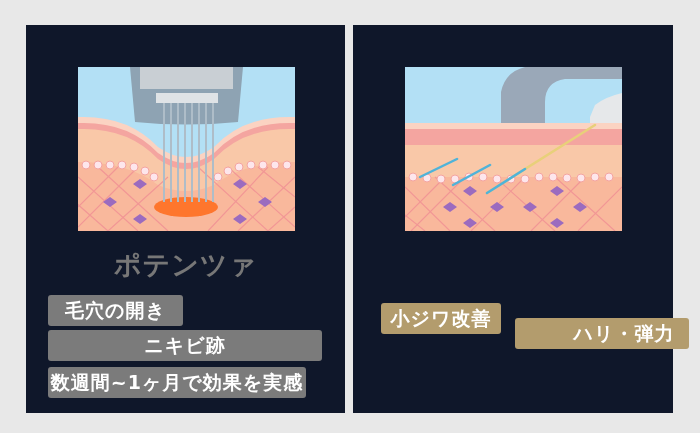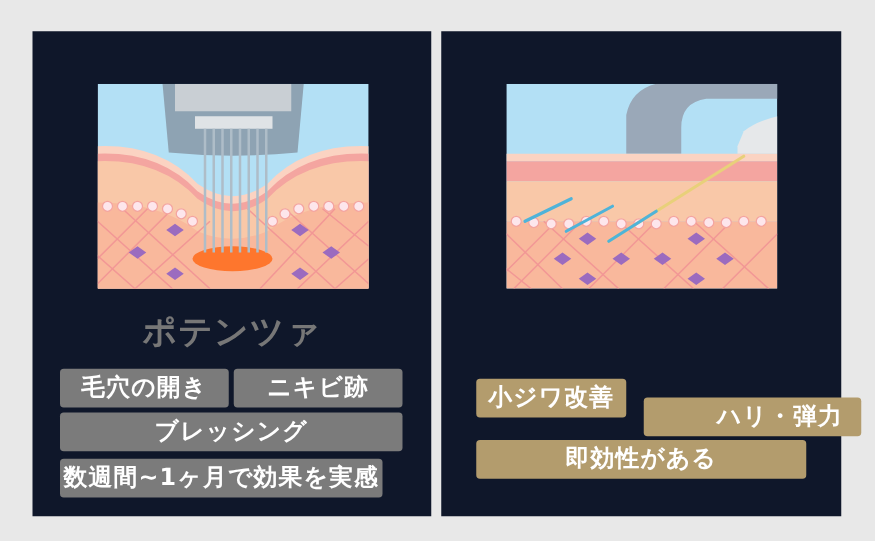--- a/index.html
+++ b/index.html
@@ -69,22 +69,21 @@
           <line x1="107" y1="36" x2="107" y2="135"></line>
           <line x1="114" y1="36" x2="114" y2="135"></line>
           <line x1="121" y1="36" x2="121" y2="135"></line>
           <line x1="128" y1="36" x2="128" y2="135"></line>
           <line x1="135" y1="36" x2="135" y2="135"></line>
       </g>
     </svg>
   </div>
   <div class="title">ポテンツァ</div>
   <div class="tag gray" style="left:22px;top:270px;width:135px;">毛穴の開き</div>
-  <div class="tag gray" style="left:161px;top:270px;width:135px;">ニキビ跡</div>
-  <div class="tag gray" style="left:22px;top:305px;width:274px;">ブレッシング</div>
+  <div class="tag gray" style="left:22px;top:305px;width:274px;">ニキビ跡</div>
   <div class="tag gray" style="left:22px;top:342px;width:258px;">数週間~1ヶ月で効果を実感</div>
 </div>
 
 <div class="card right">
   <div class="illus">
     <svg width="217" height="164" viewBox="0 0 217 164">
       <rect width="217" height="164" fill="#b3e0f5"></rect>
       <path d="M96,56 L96,25 Q100,5 120,0 L217,0 L217,12 L160,12 Q140,15 140,35 L140,56 Z" fill="#9aa8b8"></path>
       <path d="M185,50 L190,38 Q200,30 217,26 L217,56 L185,56 Z" fill="#e6e8ea"></path>
       <rect x="0" y="56" width="217" height="6" fill="#fbd3c2"></rect>
@@ -125,14 +124,13 @@
       <g stroke-width="2.5" stroke-linecap="round">
         <line x1="15" y1="110" x2="52" y2="92" stroke="#4fb3d9"></line>
         <line x1="48" y1="118" x2="85" y2="98" stroke="#4fb3d9"></line>
         <line x1="82" y1="126" x2="190" y2="58" stroke="#e8d07a"></line>
         <line x1="82" y1="126" x2="120" y2="102" stroke="#4fb3d9"></line>
       </g>
     </svg>
   </div>
   <div class="tag gold" style="left:28px;top:278px;width:120px;">小ジワ改善</div>
   <div class="tag gold" style="left:162px;top:293px;width:130px;padding-left:44px;">ハリ・弾力</div>
-  <div class="tag gold" style="left:28px;top:327px;width:264px;">即効性がある</div>
 </div>
 
 </body></html>

